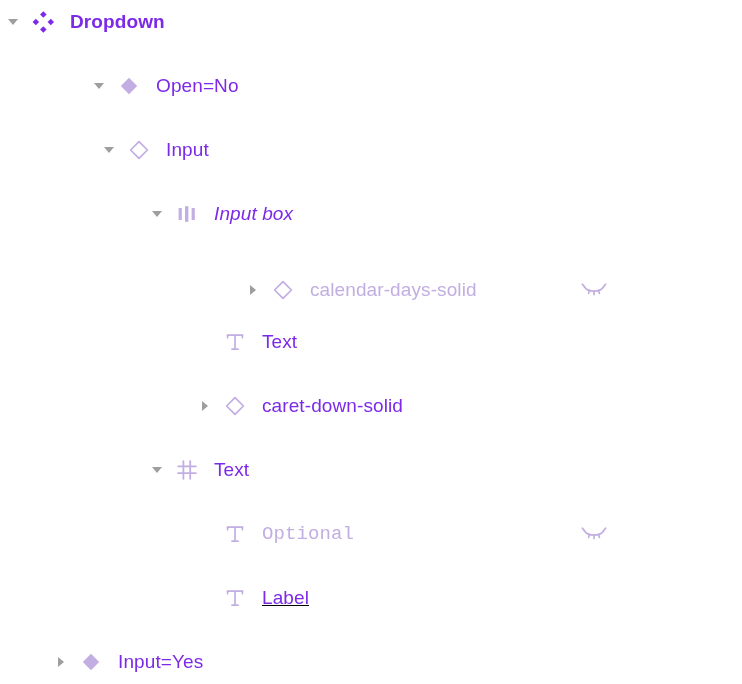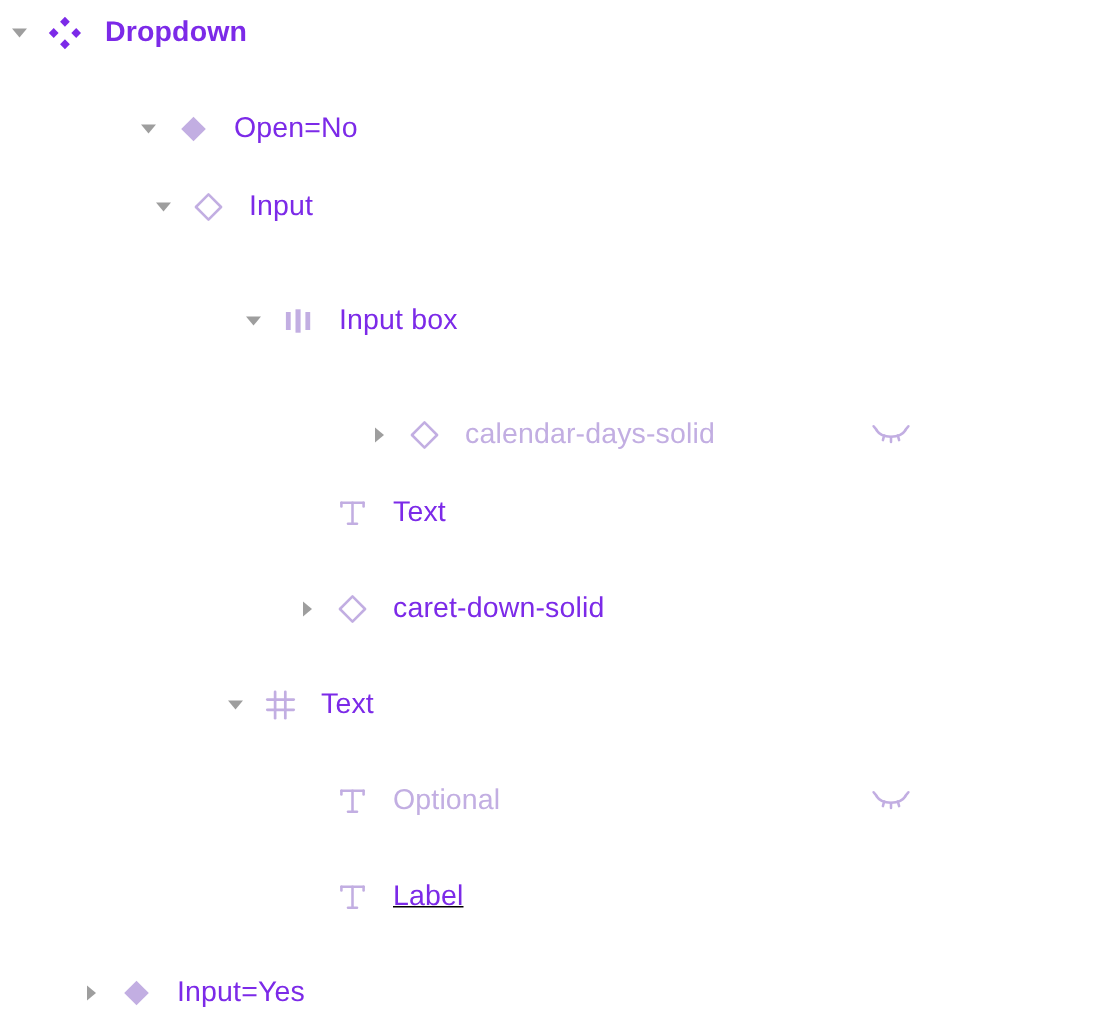--- a/index.html
+++ b/index.html
@@ -115,32 +115,32 @@
       <div class="twisty open" style="margin-left: 50px;">
         <div class="tri"></div>
       </div>
       <div class="layer-icon">
         <svg width="22" height="22" viewBox="0 0 22 22">
           <path d="M11 2.8 L19.2 11 L11 19.2 L2.8 11 Z" fill="#c2aee2"></path>
         </svg>
       </div>
       <div class="layer-label c-strong">Open=No</div>
     </div>
-    <div class="layer-row" style="position: absolute; left: 0px; top: 116px;">
+    <div class="layer-row" style="position: absolute; left: 0px; top: 128px;">
       <div class="twisty open" style="margin-left: 98px;">
         <div class="tri"></div>
       </div>
       <div class="layer-icon">
         <svg width="22" height="22" viewBox="0 0 22 22">
           <path d="M11 2.6 L19.4 11 L11 19.4 L2.6 11 Z" fill="none" stroke="#c2aee2" stroke-width="1.7" stroke-linejoin="round"></path>
         </svg>
       </div>
       <div class="layer-label c-strong">Input</div>
     </div>
-    <div class="layer-row" style="position: absolute; left: 12px; top: 192px;">
+    <div class="layer-row" style="position: absolute; left: 0px; top: 192px; font-style: italic;">
       <div class="twisty open" style="margin-left: 146px;">
         <div class="tri"></div>
       </div>
       <div class="layer-icon">
         <svg width="22" height="22" viewBox="0 0 22 22">
           <rect x="2.6" y="5" width="3.2" height="12" fill="#c2aee2"></rect>
           <rect x="9.0" y="3.2" width="3.4" height="15.6" fill="#c2aee2"></rect>
           <rect x="15.6" y="5" width="3.2" height="12" fill="#c2aee2"></rect>
         </svg>
       </div>
@@ -204,21 +204,21 @@
           <g stroke="#c2aee2" stroke-width="1.8" stroke-linecap="round">
             <line x1="7.4" y1="2.2" x2="7.4" y2="19.8"></line>
             <line x1="14.2" y1="2.2" x2="14.2" y2="19.8"></line>
             <line x1="2.2" y1="7.4" x2="19.8" y2="7.4"></line>
             <line x1="2.2" y1="14.2" x2="19.8" y2="14.2"></line>
           </g>
         </svg>
       </div>
       <div class="layer-label c-strong">Text</div>
     </div>
-    <div class="layer-row" style="position: absolute; left: 0px; top: 512px;">
+    <div class="layer-row" style="position: absolute; left: 0px; top: 512px; font-family: Liberation Mono, monospace;">
       <div class="twisty none" style="margin-left: 194px;"></div>
       <div class="layer-icon">
         <svg width="22" height="22" viewBox="0 0 22 22">
           <g stroke="#c2aee2" stroke-width="1.7" stroke-linecap="round">
             <line x1="3.6" y1="4.2" x2="18.4" y2="4.2"></line>
             <line x1="11" y1="4.2" x2="11" y2="18.2"></line>
             <line x1="3.6" y1="4.2" x2="3.6" y2="6.6"></line>
             <line x1="18.4" y1="4.2" x2="18.4" y2="6.6"></line>
             <line x1="8.0" y1="18.2" x2="14.0" y2="18.2"></line>
           </g>

